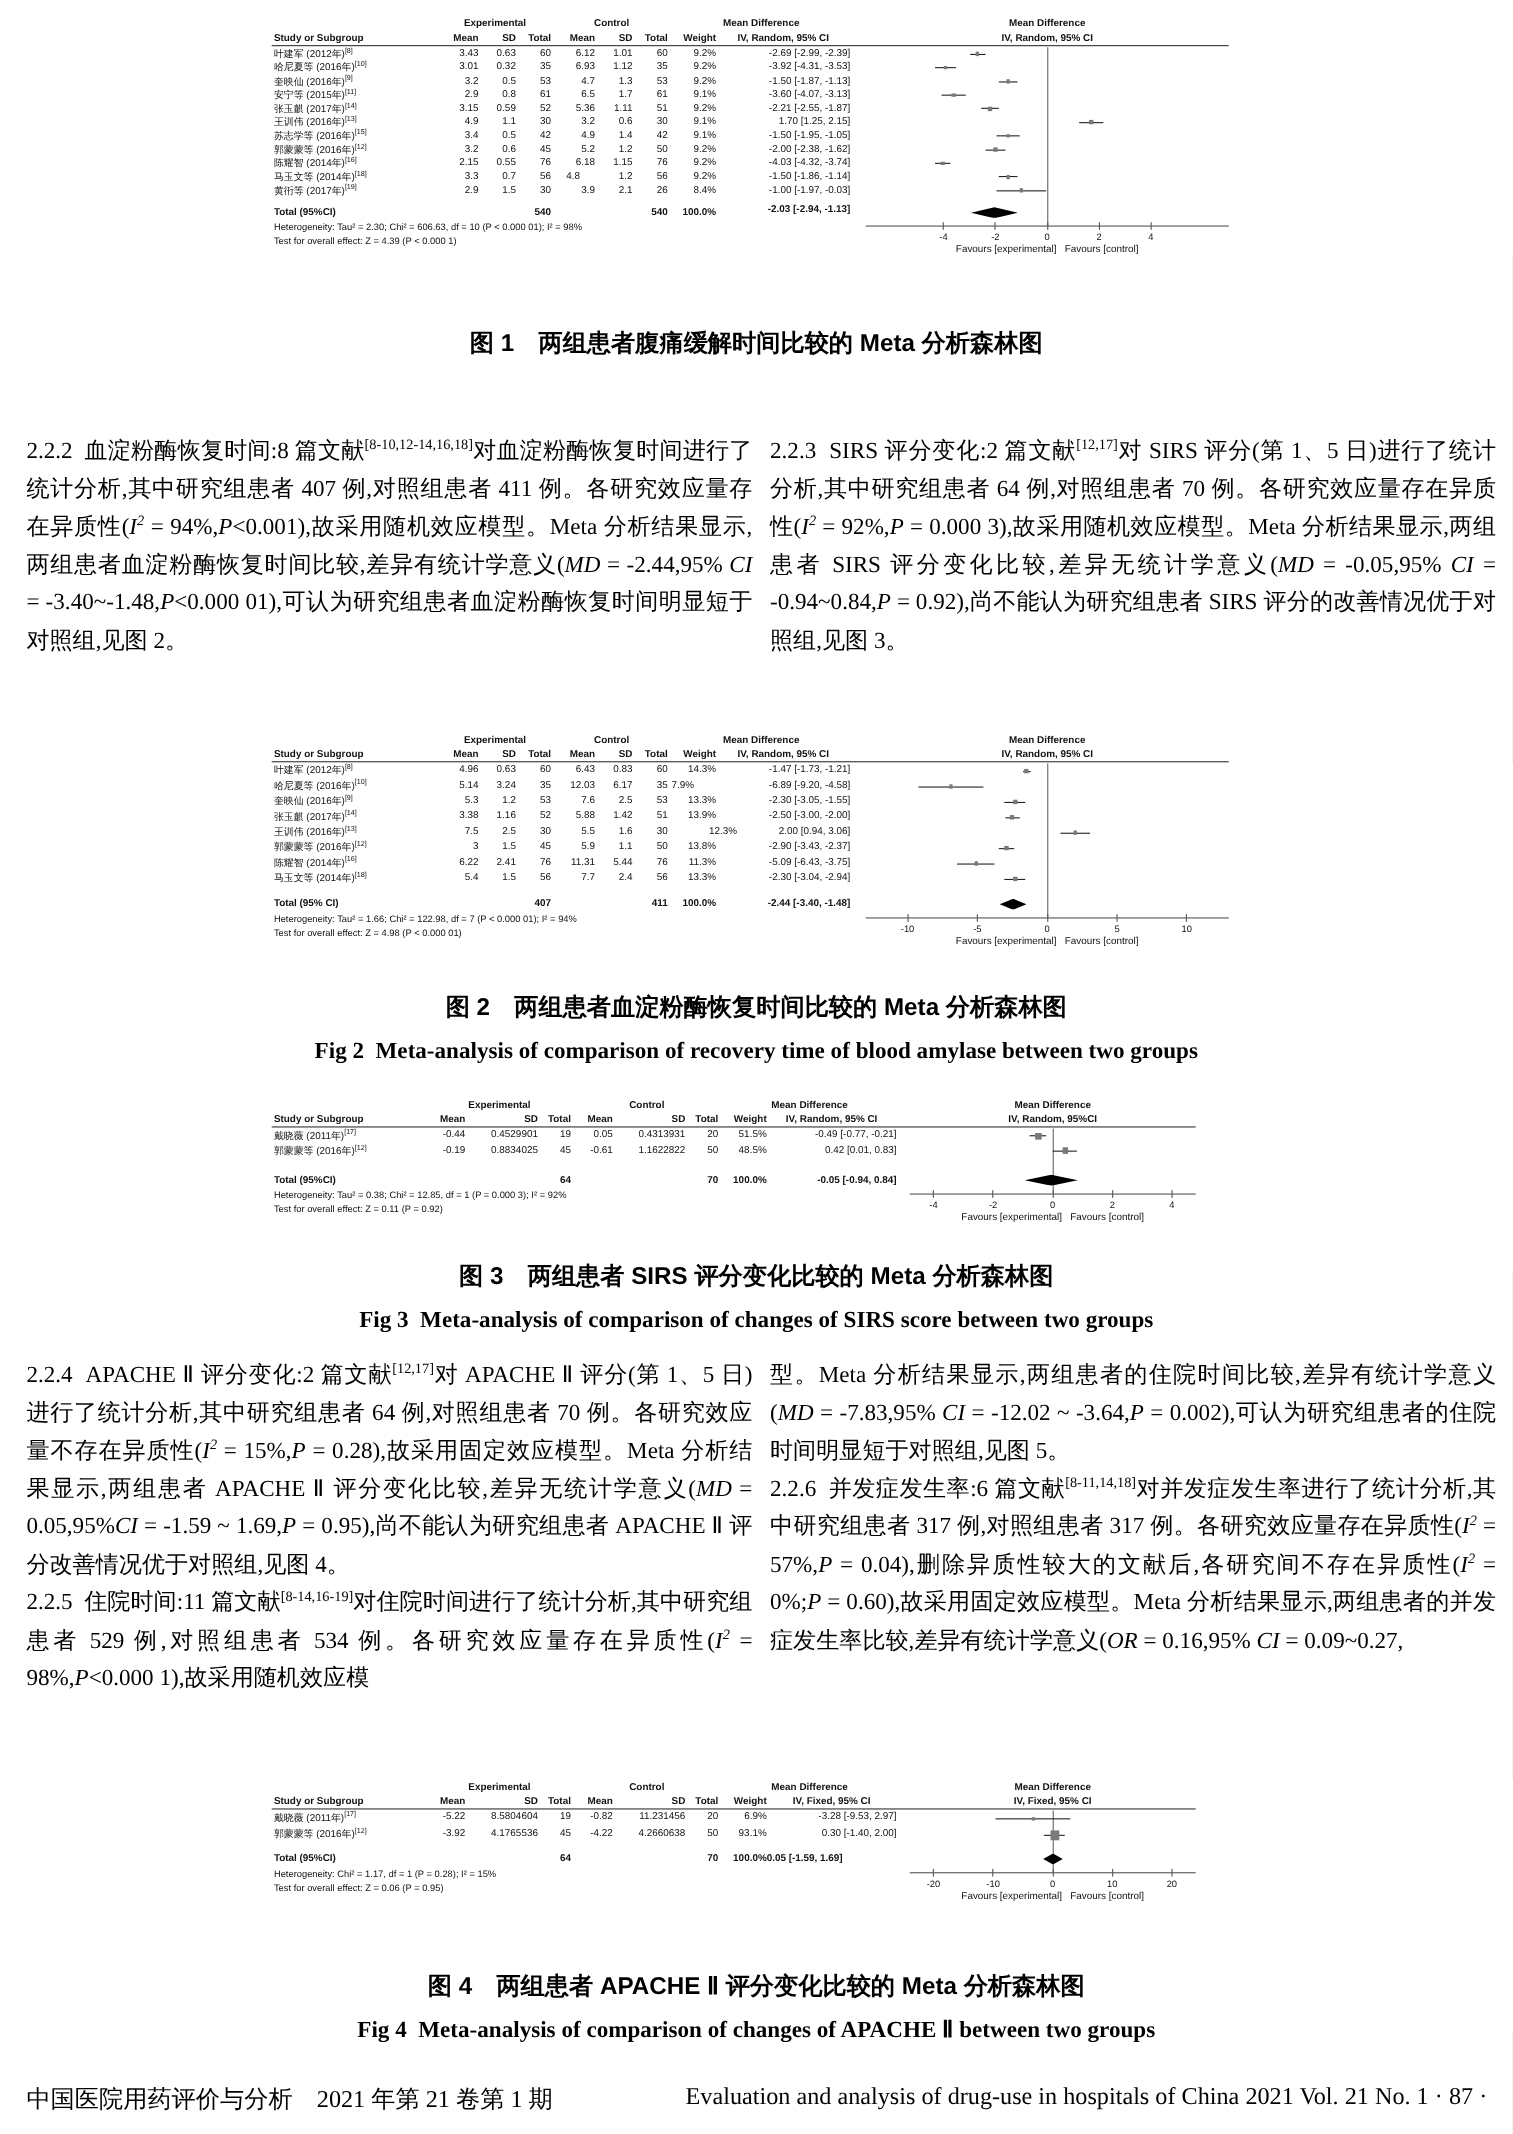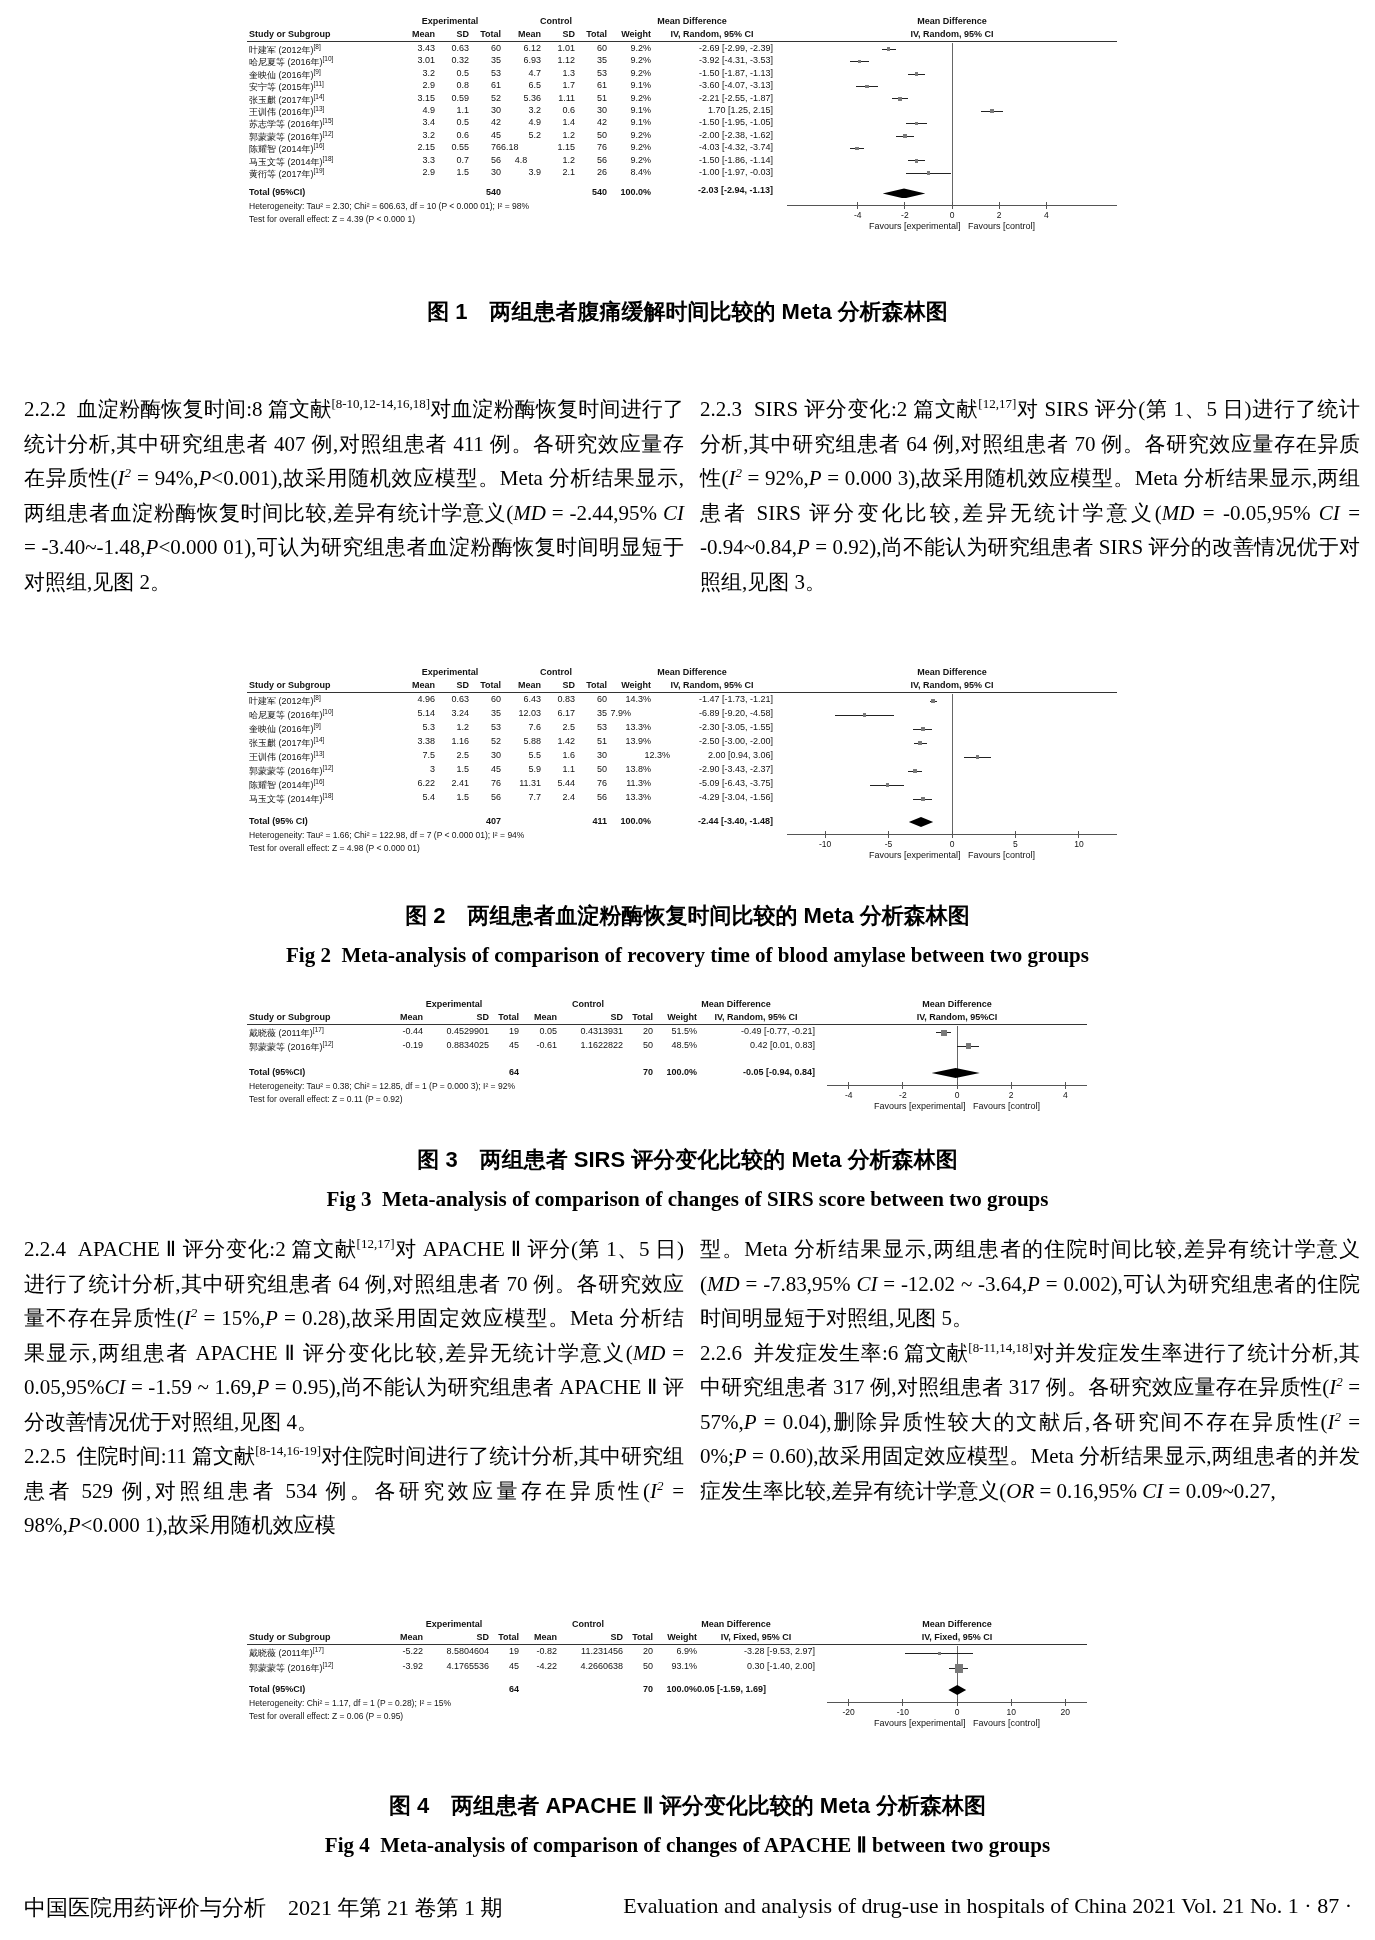--- a/index.html
+++ b/index.html
@@ -142,21 +142,21 @@
         <div style="position: absolute; left: 360px; top: 0px; width: 44px; text-align: right; white-space: nowrap;">9.2%</div>
         <div style="position: absolute; left: 404px; top: 0px; width: 122px; text-align: right; white-space: nowrap;">-2.00 [-2.38, -1.62]</div>
       </div>
       <div style="position: absolute; left: 648.9px; top: 120.5px; width: 17.9143px; height: 1px; background: rgb(34, 34, 34);"></div>
       <div style="position: absolute; left: 656.104px; top: 119.247px; width: 3.506px; height: 3.506px; background: rgb(122, 122, 122);"></div>
       <div style="position: absolute; left: 0px; top: 127.2px; width: 870px; height: 12.4px;">
         <div style="position: absolute; left: 2px; top: 0px; width: 146px; white-space: nowrap;"><span>陈耀智 (2014年)</span><sup style="font-size: 6.5px;">[16]</sup></div>
         <div style="position: absolute; left: 148px; top: 0px; width: 40px; text-align: right; white-space: nowrap;">2.15</div>
         <div style="position: absolute; left: 188px; top: 0px; width: 34px; text-align: right; white-space: nowrap;">0.55</div>
         <div style="position: absolute; left: 222px; top: 0px; width: 32px; text-align: right; white-space: nowrap;">76</div>
-        <div style="position: absolute; left: 254px; top: 0px; width: 40px; white-space: nowrap;">6.18</div>
+        <div style="position: absolute; left: 254px; top: 0px; width: 40px; text-align: right; white-space: nowrap;">6.18</div>
         <div style="position: absolute; left: 294px; top: 0px; width: 34px; text-align: right; white-space: nowrap;">1.15</div>
         <div style="position: absolute; left: 328px; top: 0px; width: 32px; text-align: right; white-space: nowrap;">76</div>
         <div style="position: absolute; left: 360px; top: 0px; width: 44px; text-align: right; white-space: nowrap;">9.2%</div>
         <div style="position: absolute; left: 404px; top: 0px; width: 122px; text-align: right; white-space: nowrap;">-4.03 [-4.32, -3.74]</div>
       </div>
       <div style="position: absolute; left: 603.171px; top: 132.9px; width: 13.6714px; height: 1px; background: rgb(34, 34, 34);"></div>
       <div style="position: absolute; left: 608.254px; top: 131.647px; width: 3.506px; height: 3.506px; background: rgb(122, 122, 122);"></div>
       <div style="position: absolute; left: 0px; top: 139.6px; width: 870px; height: 12.4px;">
         <div style="position: absolute; left: 2px; top: 0px; width: 146px; white-space: nowrap;"><span>马玉文等 (2014年)</span><sup style="font-size: 6.5px;">[18]</sup></div>
         <div style="position: absolute; left: 148px; top: 0px; width: 40px; text-align: right; white-space: nowrap;">3.3</div>
@@ -323,21 +323,21 @@
       <div style="position: absolute; left: 638.585px; top: 117.189px; width: 3.6215px; height: 3.6215px; background: rgb(122, 122, 122);"></div>
       <div style="position: absolute; left: 0px; top: 126px; width: 870px; height: 14px;">
         <div style="position: absolute; left: 2px; top: 0px; width: 146px; white-space: nowrap;"><span>马玉文等 (2014年)</span><sup style="font-size: 6.5px;">[18]</sup></div>
         <div style="position: absolute; left: 148px; top: 0px; width: 40px; text-align: right; white-space: nowrap;">5.4</div>
         <div style="position: absolute; left: 188px; top: 0px; width: 34px; text-align: right; white-space: nowrap;">1.5</div>
         <div style="position: absolute; left: 222px; top: 0px; width: 32px; text-align: right; white-space: nowrap;">56</div>
         <div style="position: absolute; left: 254px; top: 0px; width: 40px; text-align: right; white-space: nowrap;">7.7</div>
         <div style="position: absolute; left: 294px; top: 0px; width: 34px; text-align: right; white-space: nowrap;">2.4</div>
         <div style="position: absolute; left: 328px; top: 0px; width: 32px; text-align: right; white-space: nowrap;">56</div>
         <div style="position: absolute; left: 360px; top: 0px; width: 44px; text-align: right; white-space: nowrap;">13.3%</div>
-        <div style="position: absolute; left: 404px; top: 0px; width: 122px; text-align: right; white-space: nowrap;">-4.29 [-3.04, -1.56]</div>
+        <div style="position: absolute; left: 404px; top: 0px; width: 122px; text-align: right; white-space: nowrap;">-2.30 [-3.04, -2.94]</div>
       </div>
       <div style="position: absolute; left: 666.415px; top: 132.5px; width: 18.7846px; height: 1px; background: rgb(34, 34, 34);"></div>
       <div style="position: absolute; left: 673.942px; top: 131.134px; width: 3.7315px; height: 3.7315px; background: rgb(122, 122, 122);"></div>
       <div style="position: absolute; left: 2px; top: 150px; font-weight: bold; white-space: nowrap;">Total (95% CI)</div>
       <div style="position: absolute; left: 222px; top: 150px; width: 32px; text-align: right; font-weight: bold;">407</div>
       <div style="position: absolute; left: 328px; top: 150px; width: 32px; text-align: right; font-weight: bold;">411</div>
       <div style="position: absolute; left: 360px; top: 150px; width: 44px; text-align: right; font-weight: bold;">100.0%</div>
       <div style="position: absolute; left: 404px; top: 150px; width: 122px; text-align: right; font-weight: bold; white-space: nowrap;">-2.44 [-3.40, -1.48]</div>
       <div style="position: absolute; left: 661.846px; top: 151px; width: 24.3692px; height: 10px; background: rgb(0, 0, 0); clip-path: polygon(0px 50%, 50% 0px, 100% 50%, 50% 100%);"></div>
       <div style="position: absolute; left: 2px; top: 164px; font-size: 8.5px; white-space: nowrap;">Heterogeneity: Tau² = 1.66; Chi² = 122.98, df = 7 (P &lt; 0.000 01); I² = 94%</div>

